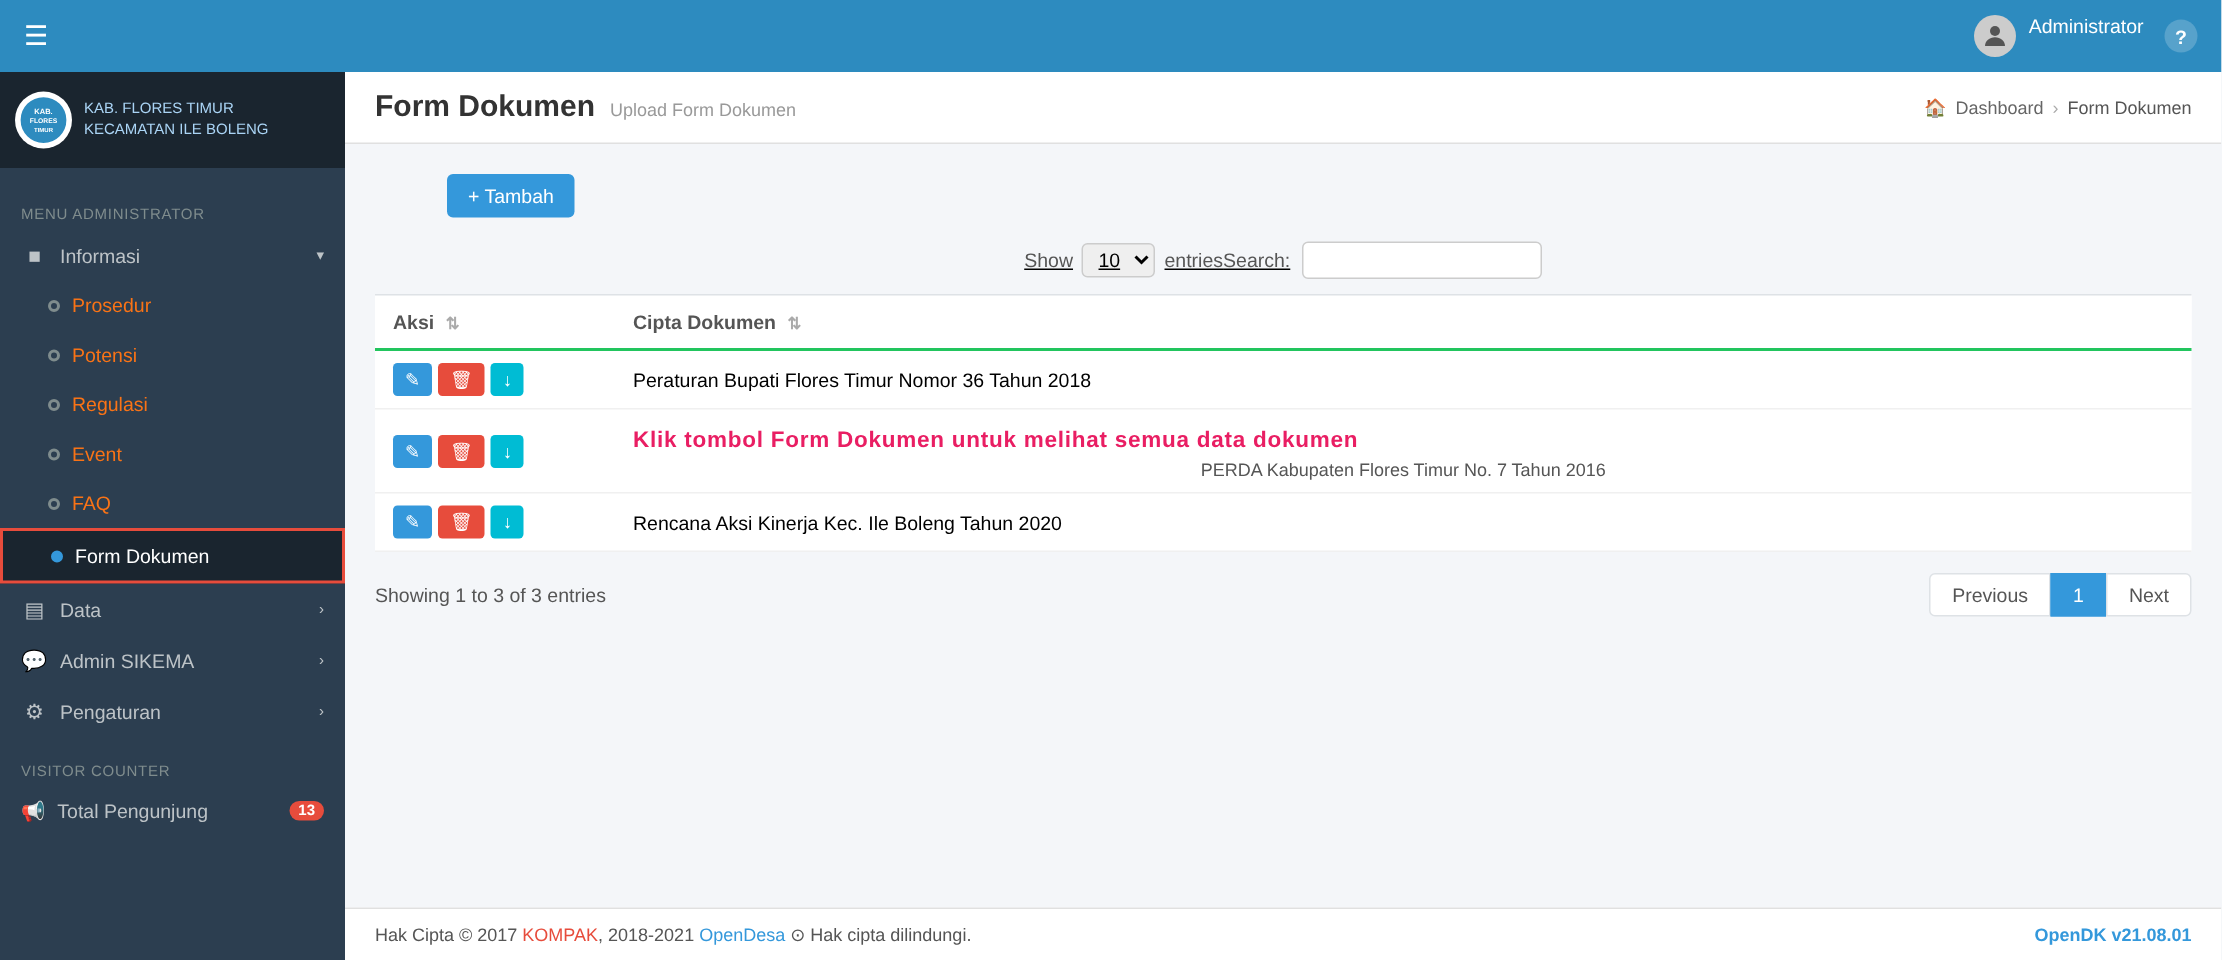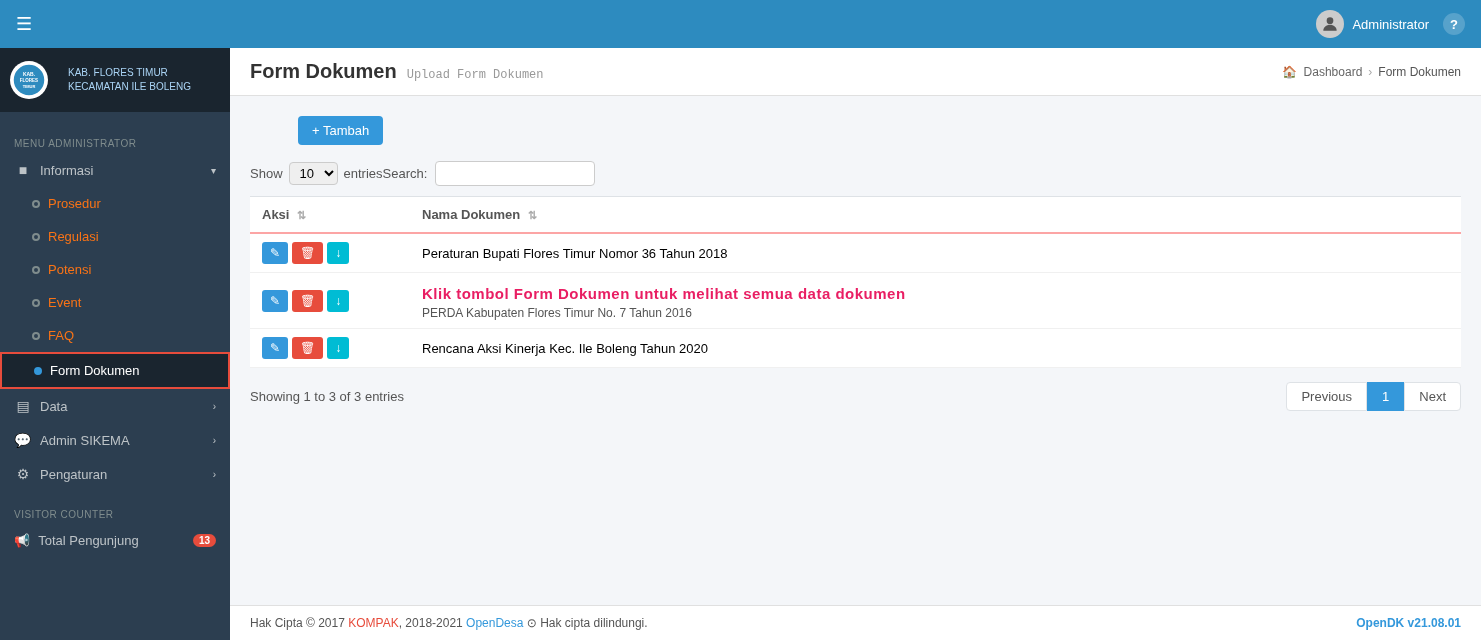--- a/index.html
+++ b/index.html
@@ -11,21 +11,21 @@
       height: 48px;
       display: flex;
       align-items: center;
       justify-content: space-between;
       padding: 0 16px;
       flex-shrink: 0;
     }
     .topbar-left { display: flex; align-items: center; gap: 12px; }
     .topbar-hamburger { color: #fff; font-size: 18px; cursor: pointer; }
     .topbar-right { display: flex; align-items: center; gap: 14px; color: #fff; font-size: 13px; }
-    .topbar-admin { display: flex; align-items: center; gap: 8px; cursor: pointer; }
+    .topbar-admin { display: flex; align-items: flex-start; gap: 8px; cursor: pointer; }
     .topbar-avatar { width: 28px; height: 28px; border-radius: 50%; background: #ccc; display: flex; align-items: center; justify-content: center; overflow: hidden; }
     .topbar-avatar svg { width: 20px; height: 20px; }
     .topbar-question { width: 22px; height: 22px; border-radius: 50%; background: rgba(255,255,255,0.2); display: flex; align-items: center; justify-content: center; color: #fff; font-weight: bold; font-size: 13px; cursor: pointer; }
 
     
     .layout { display: flex; flex: 1; min-height: 0; }
 
     
     .sidebar {
       width: 230px;
@@ -45,21 +45,21 @@
       min-height: 64px;
     }
     .sidebar-brand-logo {
       width: 38px; height: 38px;
       background: #fff;
       border-radius: 50%;
       display: flex; align-items: center; justify-content: center;
       font-size: 9px; color: #2d8bbf; font-weight: bold; text-align: center; line-height: 1.2;
       flex-shrink: 0;
     }
-    .sidebar-brand-text { color: #fff; font-size: 11px; font-weight: bold; line-height: 1.4; margin-left: 12px; }
+    .sidebar-brand-text { color: #fff; font-size: 11px; font-weight: bold; line-height: 1.4; }
     .sidebar-brand-text span { display: block; font-weight: normal; font-size: 10px; color: #aad4f5; }
 
     .sidebar-section-label {
       font-size: 10px; color: #7f8c8d; padding: 10px 14px 4px; letter-spacing: 0.5px; text-transform: uppercase; margin-top: 16px;
     }
 
     .sidebar-item {
       display: flex; align-items: center; gap: 8px;
       padding: 9px 14px;
       cursor: pointer; color: #f97316; font-size: 13px;
@@ -91,53 +91,54 @@
     .content-header {
       background: #fff;
       padding: 12px 20px;
       border-bottom: 1px solid #e0e0e0;
       display: flex;
       align-items: center;
       justify-content: space-between;
     }
     .content-header-left { display: flex; align-items: baseline; gap: 10px; }
     .content-title { font-size: 20px; font-weight: 600; color: #333; }
-    .content-subtitle { font-size: 12px; color: #999; font-family: Liberation Mono, monospace; }
+    .content-subtitle { font-size: 12px; color: #999; }
     .breadcrumb { display: flex; align-items: center; gap: 6px; font-size: 12px; color: #666; }
     .breadcrumb-sep { color: #aaa; }
     .breadcrumb-active { color: #555; }
 
     .content-body { padding: 20px; flex: 1; overflow-y: auto; }
 
     
     .toolbar { margin-bottom: 16px; padding-left: 48px; }
     .btn-add {
       background: #3498db; color: #fff; border: none;
       padding: 7px 14px; border-radius: 4px; font-size: 13px; cursor: pointer;
       display: inline-flex; align-items: center; gap: 4px;
     }
 
     
     .table-controls {
-      display: flex; justify-content: flex-start; align-items: center;
+      display: flex; justify-content: center; align-items: center;
       margin-bottom: 10px;
+      text-decoration: underline;
     }
     .show-entries { display: flex; align-items: center; gap: 6px; font-size: 13px; color: #555; }
     .show-entries select {
       border: 1px solid #ccc; border-radius: 4px; padding: 2px 6px; font-size: 13px;
     }
     .search-box { display: flex; align-items: center; gap: 8px; font-size: 13px; color: #555; }
     .search-box input {
       border: 1px solid #ccc; border-radius: 4px; padding: 4px 8px; font-size: 13px; width: 160px;
     }
 
     
     .data-table { width: 100%; border-collapse: collapse; background: #fff; }
     .data-table th {
-      border-top: 1px solid #dee2e6; border-bottom: 2px solid #fca5a5;
+      border-top: 1px solid #dee2e6; border-bottom: 2px solid #22c55e;
       padding: 10px 12px; text-align: left; font-size: 13px; color: #555; background: #fff;
     }
     .data-table td { padding: 8px 12px; border-bottom: 1px solid #f0f0f0; font-size: 13px; }
     .col-aksi { width: 160px; }
     .sort-icon { color: #aaa; font-size: 11px; margin-left: 4px; }
 
     
     .action-btns { display: flex; gap: 4px; }
     .btn-edit { background: #3498db; color: #fff; border: none; padding: 4px 8px; border-radius: 3px; cursor: pointer; font-size: 12px; }
     .btn-delete { background: #e74c3c; color: #fff; border: none; padding: 4px 8px; border-radius: 3px; cursor: pointer; font-size: 12px; }
@@ -234,25 +235,25 @@
       <span class="sidebar-item-label">Informasi</span>
       <span class="sidebar-arrow">▾</span>
     </div>
 
     <div class="sidebar-item sidebar-item-indent">
       <span class="sidebar-dot"></span>
       <span class="sidebar-item-label">Prosedur</span>
     </div>
     <div class="sidebar-item sidebar-item-indent">
       <span class="sidebar-dot"></span>
-      <span class="sidebar-item-label">Regulasi</span>
+      <span class="sidebar-item-label">Potensi</span>
     </div>
     <div class="sidebar-item sidebar-item-indent">
       <span class="sidebar-dot"></span>
-      <span class="sidebar-item-label">Potensi</span>
+      <span class="sidebar-item-label">Regulasi</span>
     </div>
     <div class="sidebar-item sidebar-item-indent">
       <span class="sidebar-dot"></span>
       <span class="sidebar-item-label">Event</span>
     </div>
     <div class="sidebar-item sidebar-item-indent">
       <span class="sidebar-dot"></span>
       <span class="sidebar-item-label">FAQ</span>
     </div>
 
@@ -326,21 +327,21 @@
       </div>
 
       <table class="data-table">
         <thead>
           <tr>
             <th class="col-aksi">
               <span>Aksi</span>
               <span class="sort-icon">⇅</span>
             </th>
             <th>
-              <span>Nama Dokumen</span>
+              <span>Cipta Dokumen</span>
               <span class="sort-icon">⇅</span>
             </th>
           </tr>
         </thead>
         <tbody>
 
           <tr class="table-row">
             <td>
               <div class="action-btns">
                 <button class="btn-edit">✎</button>
@@ -354,21 +355,21 @@
           <tr class="table-row annotation-row">
             <td>
               <div class="action-btns">
                 <button class="btn-edit">✎</button>
                 <button class="btn-delete">🗑</button>
                 <button class="btn-download">↓</button>
               </div>
             </td>
             <td style="position:relative;">
               <div class="annotation-text">Klik tombol Form Dokumen untuk melihat semua data dokumen</div>
-              <div style="font-size:12px;color:#555;">PERDA Kabupaten Flores Timur No. 7 Tahun 2016</div>
+              <div style="font-size:12px;color:#555;text-align:center;">PERDA Kabupaten Flores Timur No. 7 Tahun 2016</div>
             </td>
           </tr>
 
           <tr class="table-row">
             <td>
               <div class="action-btns">
                 <button class="btn-edit">✎</button>
                 <button class="btn-delete">🗑</button>
                 <button class="btn-download">↓</button>
               </div>

